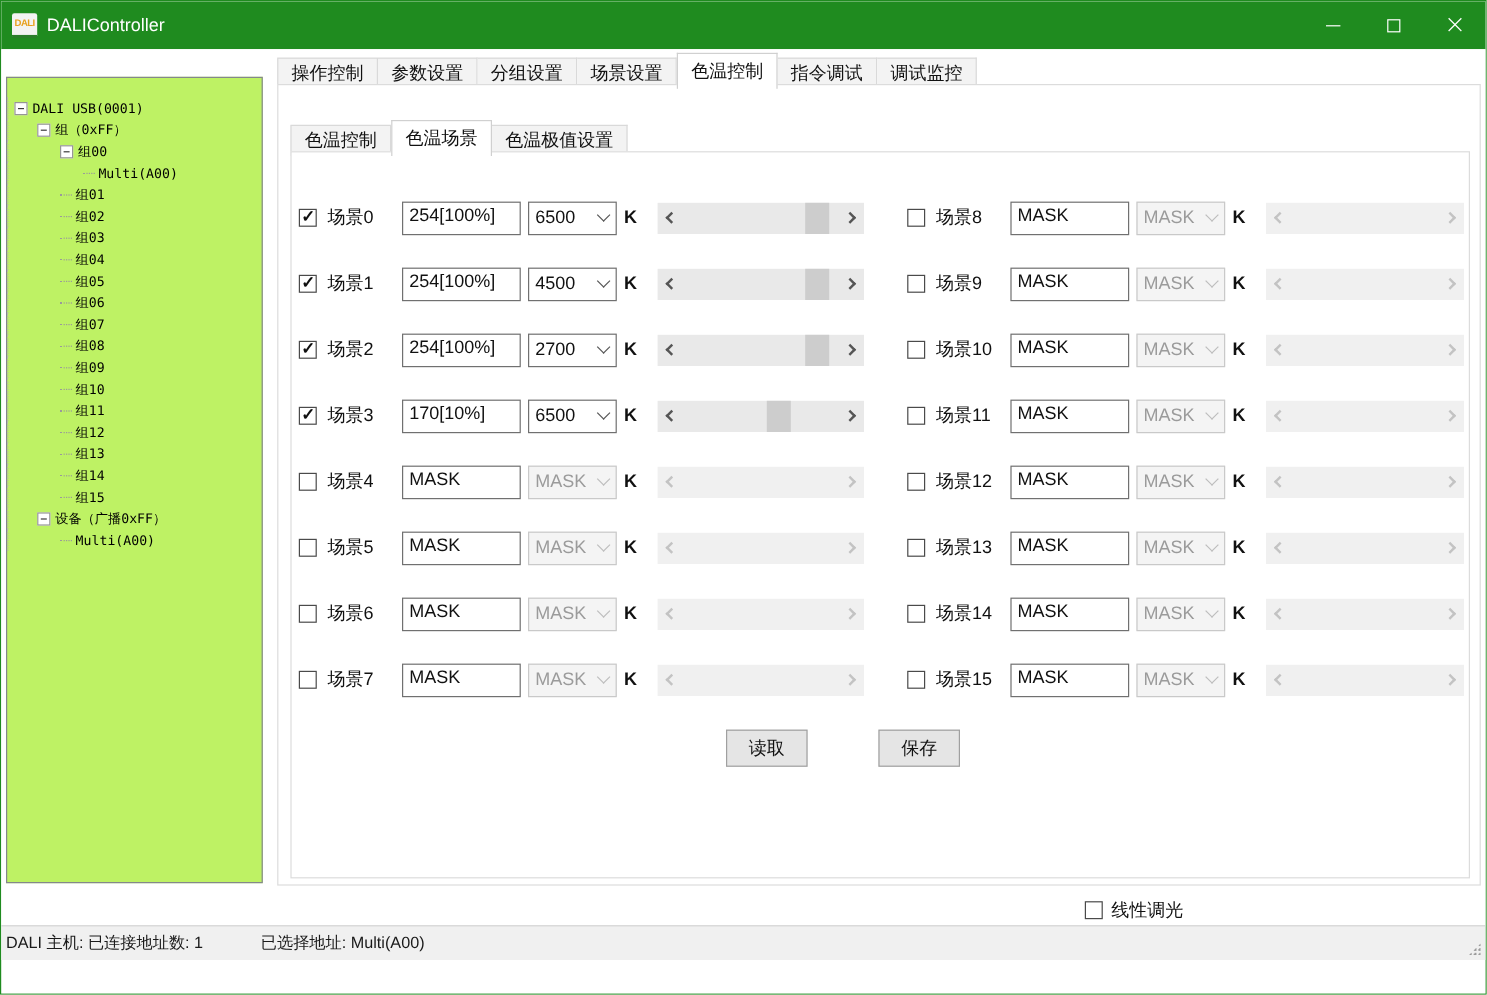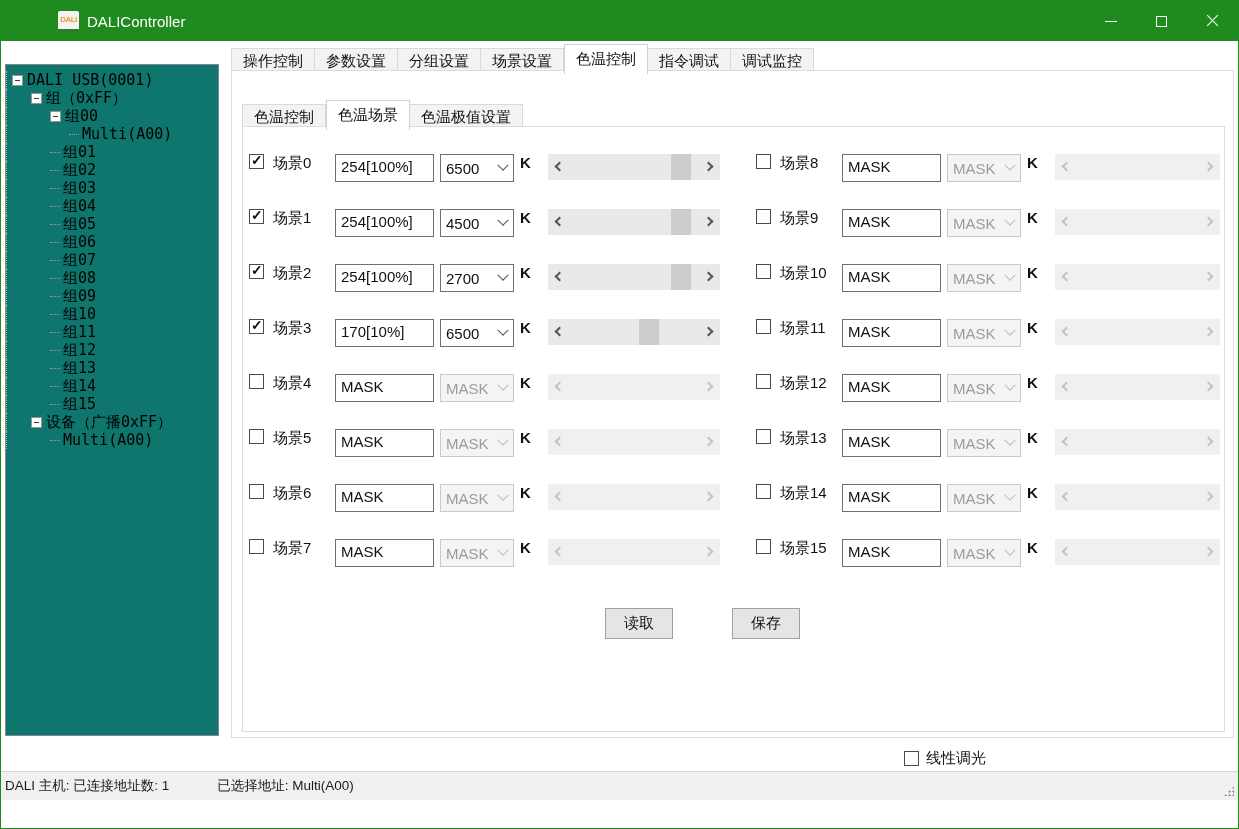--- a/index.html
+++ b/index.html
@@ -1,21 +1,21 @@
 <!DOCTYPE html>
 <html><head>
 <meta charset="utf-8">
 <style>
   * { box-sizing: border-box; margin: 0; padding: 0; }
   html,body { width:1239px; height:829px; }
   body { font-family: "Liberation Sans", sans-serif; background:#fff; }
   .window { position:relative; width:1239px; height:829px; border:1px solid #1f8b1f; background:#fff; overflow:hidden; }
 
   
-  .titlebar { height:40px; background:#1f8b1f; display:flex; align-items:center; color:#fff;padding-left:48px; }
+  .titlebar { height:40px; background:#1f8b1f; display:flex; align-items:center; color:#fff; }
   .app-icon { width:21px; height:21px; margin-left:9px; background:#f3f3f3; border-radius:2px;
               display:flex; align-items:center; justify-content:center; font-size:8px; font-weight:bold;
               color:#e8a020; letter-spacing:-0.5px; border-bottom:3px solid #2a7d2a; }
   .title-text { margin-left:8px; font-size:15px; }
   .win-controls { margin-left:auto; display:flex; height:100%; }
   .win-btn { width:51px; height:100%; display:flex; align-items:center; justify-content:center; }
   .glyph-min { width:12px; border-top:1.5px solid #fff; }
   .glyph-max { width:11px; height:11px; border:1.5px solid #fff; }
   .glyph-close { position:relative; width:13px; height:13px; }
   .glyph-close:before, .glyph-close:after { content:""; position:absolute; left:-1px; top:5px; width:15px; border-top:1.5px solid #fff; }
@@ -23,22 +23,22 @@
 
   
   .menubar { height:30px; background:#fff; border-bottom:1px solid #f0f0f0; display:flex; align-items:center; font-size:14px; color:#1a1a1a; }
   .menu-item { padding:0 14px; height:100%; display:flex; align-items:center; }
   .menu-item:first-child { margin-left:16px; }
 
   
   .main { position:relative; height:730px; background:#fff; }
 
   
-  .tree-panel { position:absolute; left:4px; top:23px; width:214px; height:672px; background:#0f766e; border:1px solid #84878c; overflow:hidden;
-                font-family:"DejaVu Sans Mono", monospace; font-size:15px; color:#000; padding-top:6px; }
+  .tree-panel { position:absolute; left:4px; top:23px; width:214px; height:672px; background:#bef264; border:1px solid #84878c; overflow:hidden;
+                font-family:"DejaVu Sans Mono", monospace; font-size:11px; color:#000; padding-top:16px; }
   .trow { height:18px; display:flex; align-items:center; white-space:nowrap; }
   .tbox { flex:0 0 11px; width:11px; height:11px; border:1px solid #969696; background:#fff; position:relative; margin-right:4px; }
   .tbox:before { content:""; position:absolute; left:2px; top:4px; width:5px; border-top:1px solid #3c3c3c; }
   .tdash { flex:0 0 10px; border-top:1px dotted #9a9a9a; margin-right:3px; }
   .tspacer { flex:0 0 auto; border-left:1px dotted #b5b5b5; align-self:stretch; }
 
   
   .tabstrip { position:absolute; left:230px; top:3px; display:flex; align-items:flex-end; }
   .tab { height:26px; padding:8px 11px; display:flex; align-items:center; font-size:15px; color:#111;
          background:#f3f3f3; border:1px solid #d9d9d9; border-left:none; }
@@ -48,21 +48,21 @@
   .tabpage { position:absolute; left:230px; top:29px; width:1003px; height:668px; background:#fff; border:1px solid #dcdcdc; }
 
   
   .subtabstrip { position:absolute; left:10px; top:29px; display:flex; align-items:flex-end; }
   .subtabpage  { position:absolute; left:10px; top:55px; width:983px; height:606px; background:#fff; border:1px solid #dcdcdc; }
 
   
   .scene-col { position:absolute; top:27px; }
   .scene-col.left  { left:6px; }
   .scene-col.right { left:513px; }
-  .srow { height:55px; display:flex; align-items:flex-start; }
+  .srow { height:55px; display:flex; align-items:center; }
   .cb { flex:0 0 15px; width:15px; height:15px; border:1px solid #4a4a4a; background:#fff; position:relative; margin-right:9px; }
   .cb.on:after { content:"✓"; position:absolute; left:1px; top:-3px; font-size:14px; font-weight:bold; color:#101010; }
   .slabel { width:62px; font-size:15px; color:#111; }
   .sinput { width:99px; height:28px; border:1px solid #707070; font-family:"Liberation Sans", sans-serif;
             font-size:15px; color:#111; padding:0 0 4px 5px; background:#fff; outline:none; }
   .dd { width:74px; height:28px; border:1px solid #707070; background:#fff; margin-left:6px;
         display:flex; align-items:center; font-size:15px; color:#111; padding:0 6px 0 5px; }
   .ddtext { flex:1; }
   .chev { width:8px; height:8px; border-right:1.6px solid #555; border-bottom:1.6px solid #555; transform:rotate(45deg) translate(-2px,-2px); }
   .dd.dis { background:#f4f4f4; border-color:#c9c9c9; color:#9b9b9b; }

